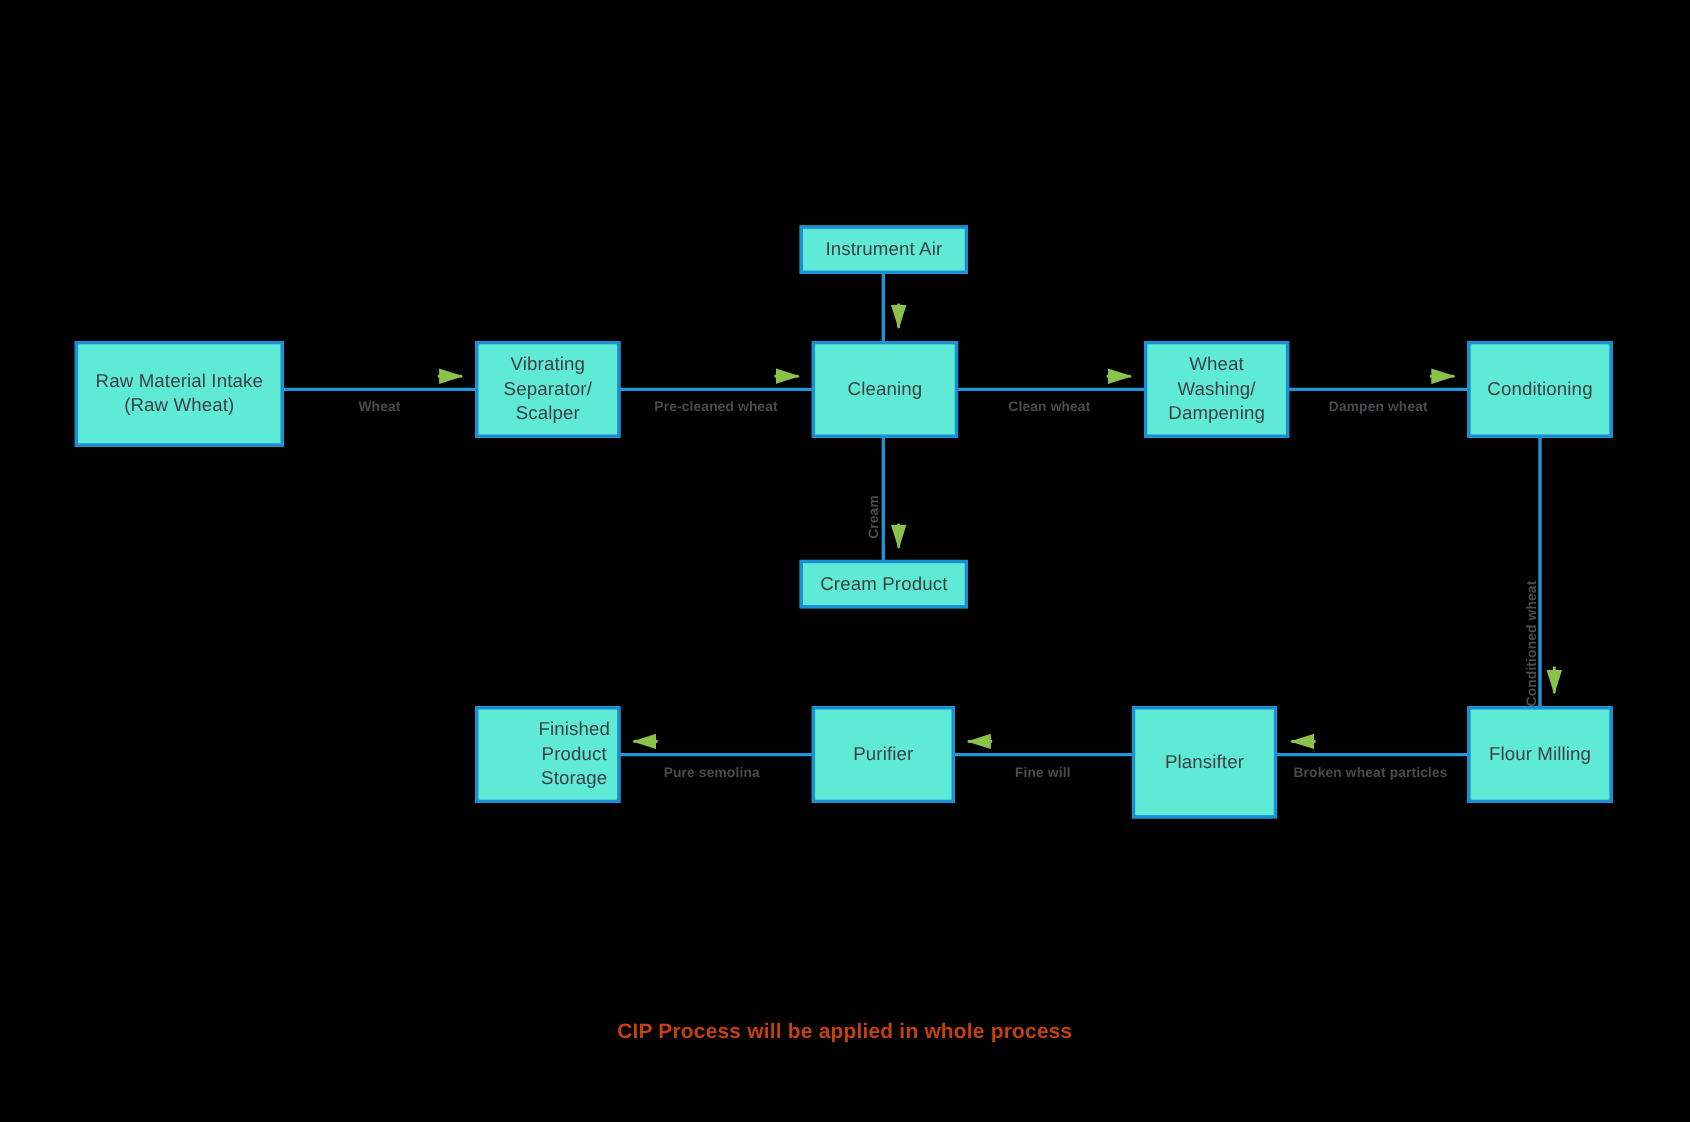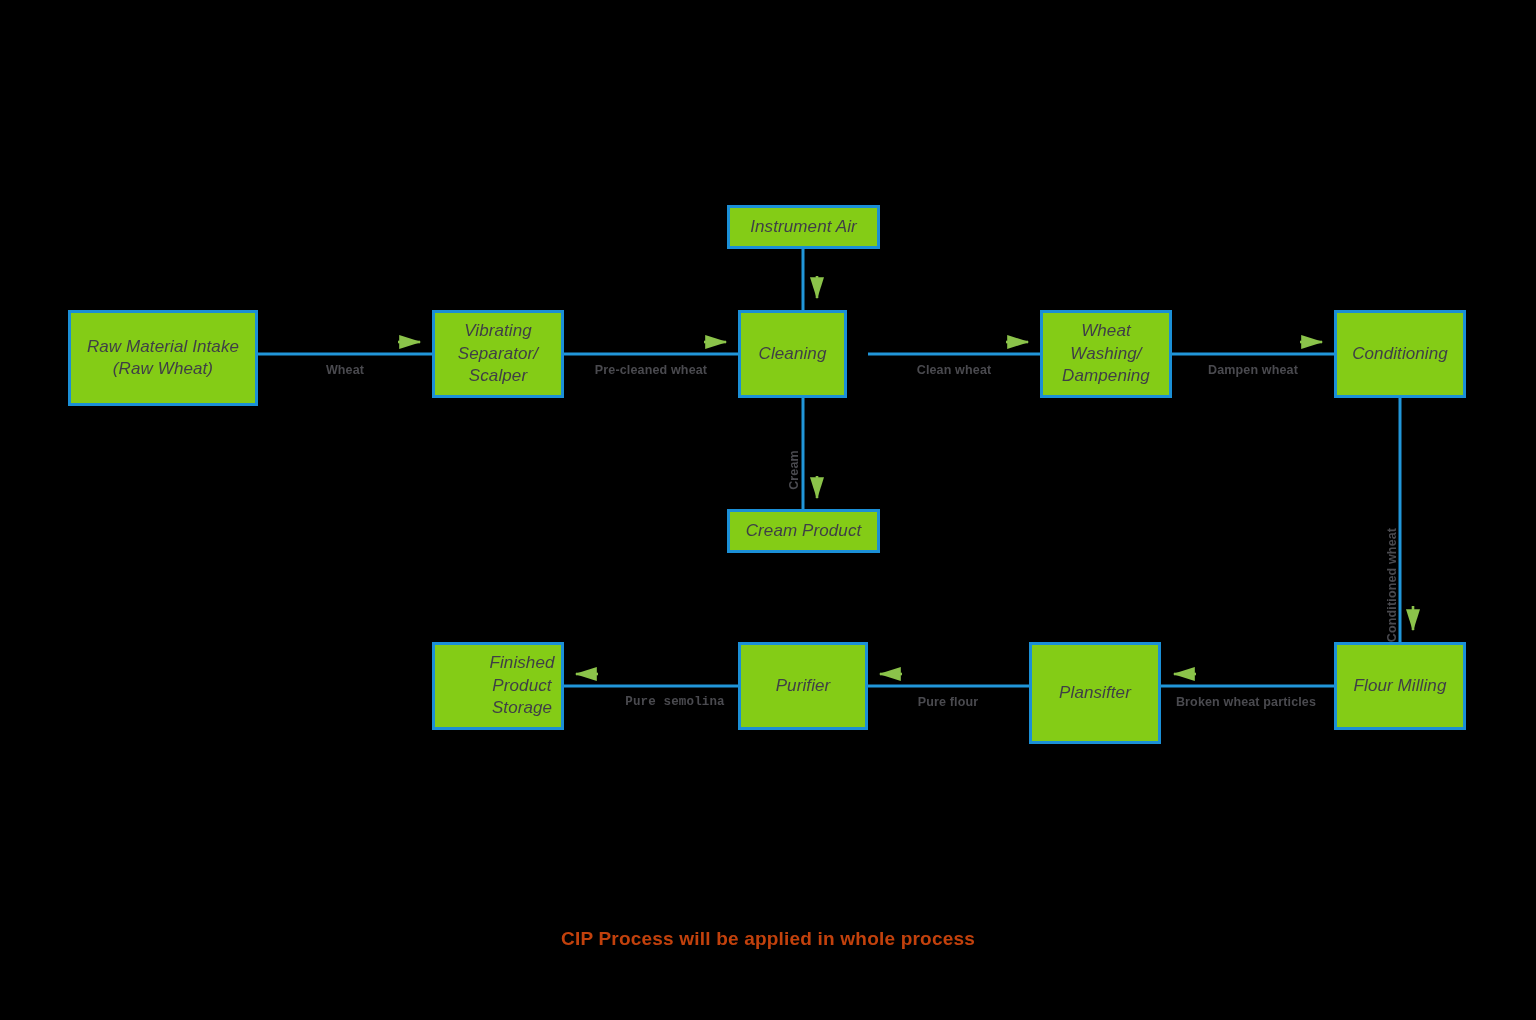--- a/index.html
+++ b/index.html
@@ -18,32 +18,31 @@
   #edges {
     position: absolute;
     left: 0;
     top: 0;
     width: 1536px;
     height: 1020px;
   }
   .node {
     position: absolute;
     box-sizing: border-box;
-    background: #84cc16;
+    background: #5eead4;
     border: 3px solid #1b8fd6;
     display: flex;
     align-items: center;
     justify-content: center;
     text-align: center;
     color: #3f3f46;
     font-size: 17px;
     line-height: 1.32;
     letter-spacing: 0.1px;
     z-index: 3;
-    font-style: italic;
   }
   .edge-label {
     position: absolute;
     color: #4a4a4f;
     font-size: 12.5px;
     font-weight: 700;
     letter-spacing: 0.15px;
     white-space: nowrap;
     z-index: 4;
   }
@@ -113,21 +112,21 @@
 
   <div class="node" style="left:68px; top:310px; width:190px; height:96px;">
     <span>Raw Material Intake<br>(Raw Wheat)</span>
   </div>
   <div class="node" style="left:432px; top:310px; width:132px; height:88px;">
     <span>Vibrating<br>Separator/<br>Scalper</span>
   </div>
   <div class="node" style="left:727px; top:205px; width:153px; height:44px;">
     <span>Instrument Air</span>
   </div>
-  <div class="node" style="left:738px; top:310px; width:109px; height:88px;">
+  <div class="node" style="left:738px; top:310px; width:133px; height:88px;">
     <span>Cleaning</span>
   </div>
   <div class="node" style="left:727px; top:509px; width:153px; height:44px;">
     <span>Cream Product</span>
   </div>
   <div class="node" style="left:1040px; top:310px; width:132px; height:88px;">
     <span>Wheat<br>Washing/<br>Dampening</span>
   </div>
   <div class="node" style="left:1334px; top:310px; width:132px; height:88px;">
     <span>Conditioning</span>
@@ -145,18 +144,18 @@
     <span>Finished<br>Product<br>Storage</span>
   </div>
 
   <div class="edge-label h" style="left:345px; top:363px;">Wheat</div>
   <div class="edge-label h" style="left:651px; top:363px;">Pre-cleaned wheat</div>
   <div class="edge-label v-up" style="left:787px; top:470px;">Cream</div>
   <div class="edge-label h" style="left:954px; top:363px;">Clean wheat</div>
   <div class="edge-label h" style="left:1253px; top:363px;">Dampen wheat</div>
   <div class="edge-label v-up" style="left:1385px; top:585px;">Conditioned wheat</div>
   <div class="edge-label h" style="left:1246px; top:695px;">Broken wheat particles</div>
-  <div class="edge-label h" style="left:948px; top:695px;">Pure flour</div>
-  <div class="edge-label h" style="left:675px; top:695px;font-family:Liberation Mono, monospace;">Pure semolina</div>
+  <div class="edge-label h" style="left:948px; top:695px;">Fine will</div>
+  <div class="edge-label h" style="left:647px; top:695px;">Pure semolina</div>
 
   <div class="footer-note" style="top:928px;">CIP Process will be applied in whole process</div>
 
 </div>
 
 </body></html>

